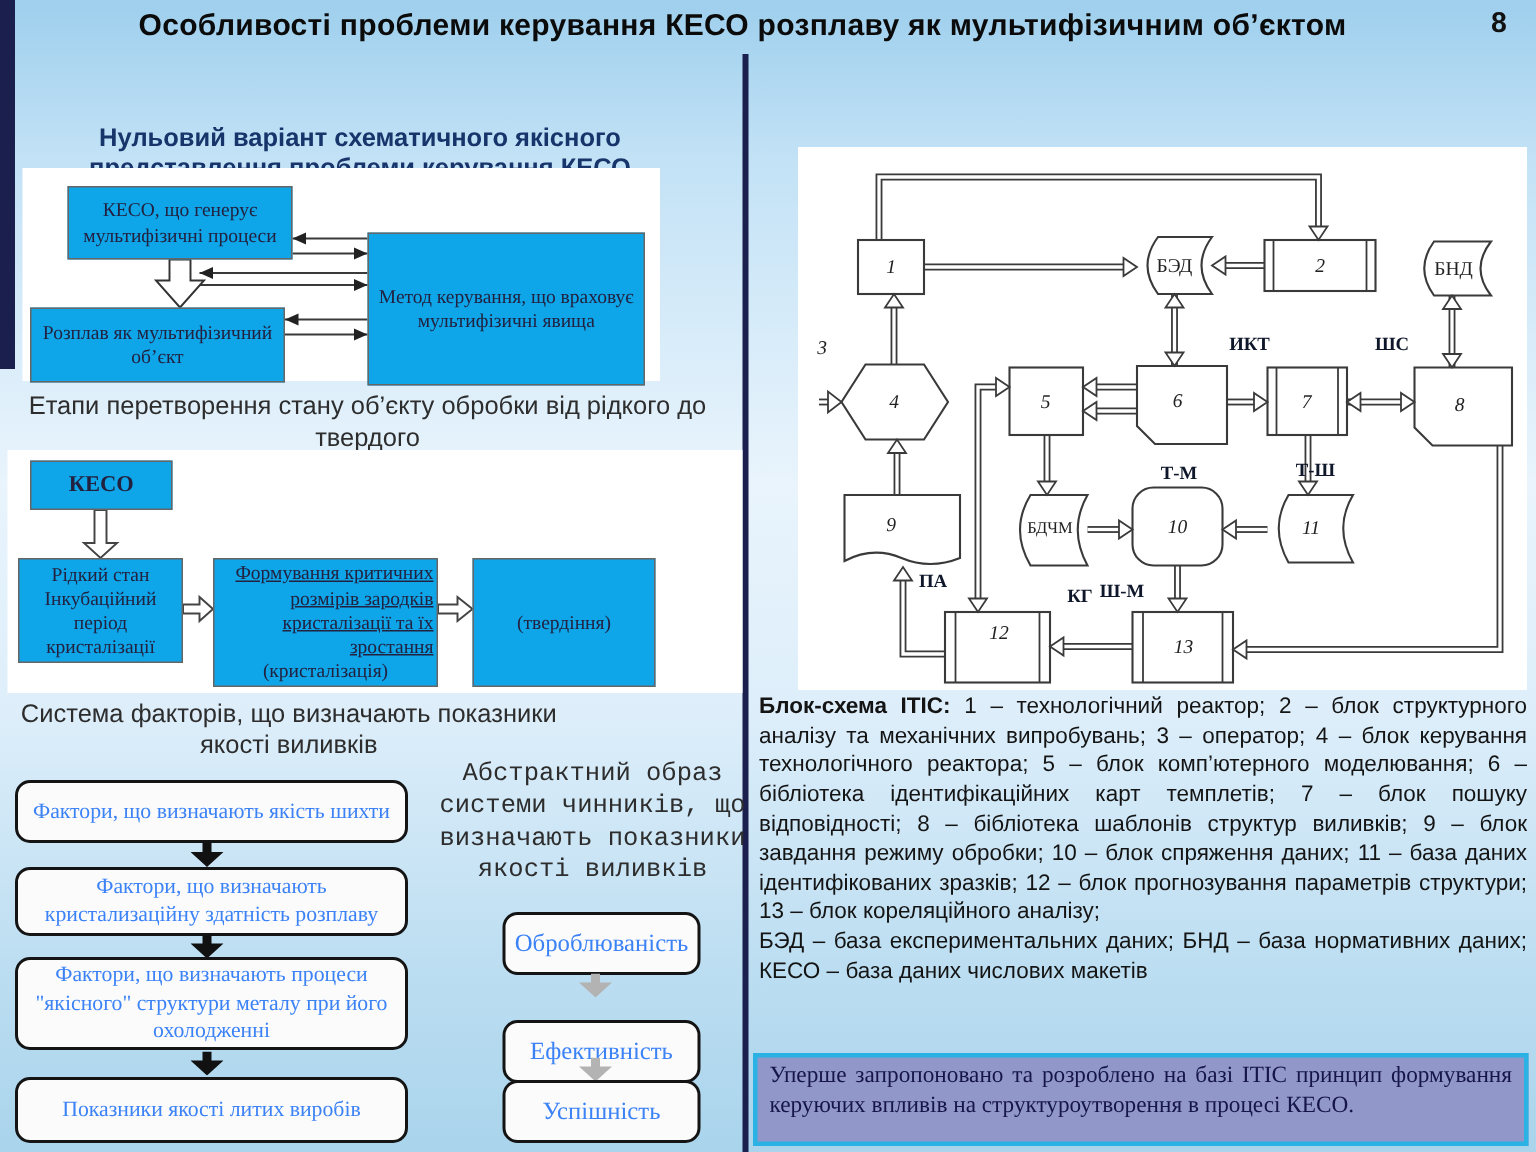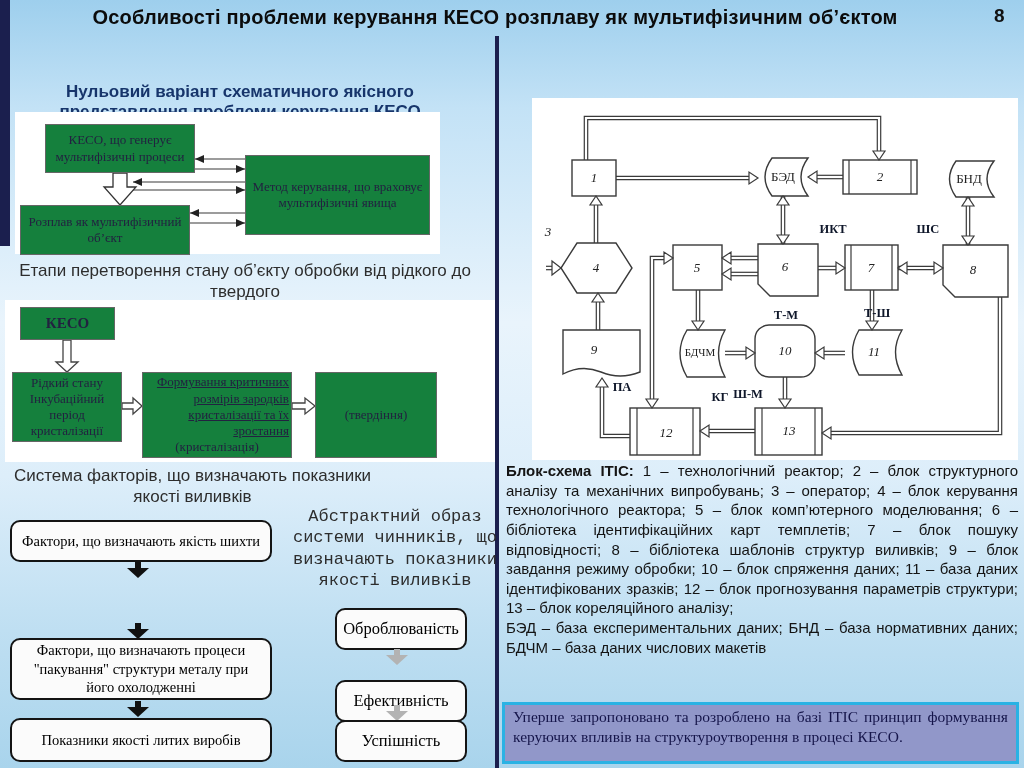--- a/index.html
+++ b/index.html
@@ -15,25 +15,25 @@
   .h-null{left:30px;top:82px;width:420px;font-size:17px;line-height:1.2;}
   .h-plain{color:#2d2d2d;text-align:center;font-size:17px;line-height:1.25;}
   .h-etapy{left:10px;top:260px;width:470px;}
   .h-systema{left:0px;top:465px;width:385px;}
   .h-abstract{left:290px;top:506px;width:210px;font-family:Liberation Mono, monospace;}
   .h-keruvannia{left:505px;top:44px;width:514px;font-size:13.5px;line-height:1.3;}
   .panel{background:#ffffff;}
   .panel-a{left:15px;top:112px;width:425px;height:142px;}
   .panel-b{left:5px;top:300px;width:490px;height:162px;}
   .panel-itis{left:532px;top:98px;width:486px;height:362px;}
-  .gbox{position:absolute;border:1.5px solid #666;background:#15803d;color:#222240;
+  .gbox{position:absolute;border:1.5px solid #666;background:#0ea5e9;color:#222240;
     font-family:"Liberation Serif",serif;font-size:13px;line-height:1.25;text-align:center;
     display:flex;align-items:center;justify-content:center;padding:2px;box-sizing:border-box;}
   .keso-b{font-weight:bold;font-size:15px;}
-  .rbox{position:absolute;border:2px solid #141414;border-radius:10px;background:#fbfbfb;color:#000000;
+  .rbox{position:absolute;border:2px solid #141414;border-radius:10px;background:#fbfbfb;color:#3b82f6;
     font-family:"Liberation Serif",serif;text-align:center;display:flex;align-items:center;justify-content:center;
     padding:3px 6px;box-sizing:border-box;}
   .cbox{left:10px;width:262px;font-size:14.5px;line-height:1.3;}
   .dbox{left:335px;width:132px;font-size:16.5px;}
   .caption{left:506px;top:461px;width:512px;font-size:15px;line-height:1.31;color:#141414;text-align:justify;}
   .caption p{margin:0;}
   .highlight{left:502px;top:702px;width:517px;height:62px;box-sizing:border-box;border:3px solid #2ab2e4;
     background:#9197c9;color:#15154a;font-family:"Liberation Serif",serif;font-size:15.5px;line-height:1.26;
     text-align:justify;padding:2px 8px;}
   .u{text-decoration:underline;text-align:right;}
@@ -70,56 +70,57 @@
         <polygon points="127,66 127,74 118,70" fill="#222"></polygon>
       <line class="thin" x1="118" y1="78" x2="230" y2="78"></line>
         <polygon points="221,74 221,82 230,78" fill="#222"></polygon>
       <line class="thin" x1="175" y1="101" x2="230" y2="101"></line>
         <polygon points="184,97 184,105 175,101" fill="#222"></polygon>
       <line class="thin" x1="175" y1="111" x2="230" y2="111"></line>
         <polygon points="221,107 221,115 230,111" fill="#222"></polygon>
       <path d="M98,61 h14 v14 h9 L105,93 L89,75 h9 z" fill="#fff" stroke="#333" stroke-width="1.3"></path>
     </svg>
     <div class="gbox" style="left:30px;top:12px;width:150px;height:49px;">КЕСО, що генерує мультифізичні процеси</div>
-    <div class="gbox" style="left:230px;top:43px;width:185px;height:80px;">Метод керування, що враховує мультифізичні явища</div>
+    <div class="gbox" style="left:230px;top:43px;width:185px;height:102px;">Метод керування, що враховує мультифізичні явища</div>
     <div class="gbox" style="left:5px;top:93px;width:170px;height:50px;">Розплав як мультифізичний об’єкт</div>
   </div>
 
   <div class="abs h-plain h-etapy">Етапи перетворення стану об’єкту обробки від рідкого до твердого</div>
 
   <div class="abs panel panel-b">
     <svg class="abs" style="left:0;top:0" width="490" height="162">
       <path d="M58,40 H66 V62 H73 L62,72 L51,62 H58 Z" fill="#fff" stroke="#444" stroke-width="1.3"></path>
       <path d="M117,103 H128 V98 L137,106 L128,114 V109 H117 Z" fill="#fff" stroke="#444" stroke-width="1.3"></path>
       <path d="M287,103 H300 V98 L310,106 L300,114 V109 H287 Z" fill="#fff" stroke="#444" stroke-width="1.3"></path>
     </svg>
     <div class="gbox keso-b" style="left:15px;top:7px;width:95px;height:33px;">КЕСО</div>
     <div class="gbox" style="left:7px;top:72px;width:110px;height:70px;flex-direction:column;">
-      <span>Рідкий стану</span>
+      <span>Рідкий стан</span>
       <span>Інкубаційний період кристалізації</span>
     </div>
     <div class="gbox" style="left:137px;top:72px;width:150px;height:86px;flex-direction:column;">
       <span class="u">Формування критичних розмірів зародків кристалізації та їх зростання</span>
       <span>(кристалізація)</span>
     </div>
     <div class="gbox" style="left:310px;top:72px;width:122px;height:86px;flex-direction:column;">
       <span>(твердіння)</span>
     </div>
   </div>
 
   <div class="abs h-plain h-systema">Система факторів, що визначають показники якості виливків</div>
 
   <div class="abs rbox cbox" style="top:520px;height:42px;">Фактори, що визначають якість шихти</div>
   <svg class="abs" style="left:127px;top:562px" width="22" height="16">
       <path d="M8,0 h6 v6 h8 L11,16 L0,6 h8 z" fill="#111"></path>
     </svg>
+  <div class="abs rbox cbox" style="top:578px;height:46px;">Фактори, що визначають кристализаційну здатність розплаву</div>
   <svg class="abs" style="left:127px;top:623px" width="22" height="16">
       <path d="M8,0 h6 v6 h8 L11,16 L0,6 h8 z" fill="#111"></path>
     </svg>
-  <div class="abs rbox cbox" style="top:638px;height:62px;">Фактори, що визначають процеси "пакування" структури металу при його охолодженні</div>
+  <div class="abs rbox cbox" style="top:638px;height:62px;">Фактори, що визначають процеси "якісного" структури металу при його охолодженні</div>
   <svg class="abs" style="left:127px;top:701px" width="22" height="16">
       <path d="M8,0 h6 v6 h8 L11,16 L0,6 h8 z" fill="#111"></path>
     </svg>
   <div class="abs rbox cbox" style="top:718px;height:44px;">Показники якості литих виробів</div>
 
   <div class="abs h-plain h-abstract">Абстрактний образ системи чинників, що визначають показники якості виливків</div>
 
   <div class="abs rbox dbox" style="top:608px;height:42px;">Оброблюваність</div>
   <svg class="abs" style="left:386px;top:649px" width="22" height="16">
       <path d="M8,0 h6 v6 h8 L11,16 L0,6 h8 z" fill="#b3b3b3"></path>
@@ -241,23 +242,23 @@
     <span class="elab" style="left:382px;top:124px;width:28px;">ШС</span>
     <span class="nlab" style="left:52px;top:244px;width:20px;">9</span>
     <span class="slab" style="left:146px;top:248px;width:44px;font-size:11px;">БДЧМ</span>
     <span class="nlab" style="left:241px;top:245px;width:24px;">10</span>
     <span class="nlab" style="left:330px;top:246px;width:24px;">11</span>
     <span class="elab" style="left:190px;top:210px;width:32px;margin-left:48px;">Т-М</span>
     <span class="elab" style="left:328px;top:208px;width:34px;">Т-Ш</span>
     <span class="elab" style="left:198px;top:289px;width:36px;">Ш-М</span>
     <span class="elab" style="left:174px;top:292px;width:28px;">КГ</span>
     <span class="elab" style="left:76px;top:282px;width:28px;">ПА</span>
-    <span class="nlab" style="left:122px;top:327px;width:24px;">12</span>
+    <span class="nlab" style="left:122px;top:316px;width:24px;">12</span>
     <span class="nlab" style="left:245px;top:325px;width:24px;">13</span>
   </div>
 
   <div class="abs caption">
     <p><b>Блок-схема ІТІС:</b><span> 1 – технологічний реактор; 2 – блок структурного аналізу та механічних випробувань; 3 – оператор; 4 – блок керування технологічного реактора; 5 – блок комп’ютерного моделювання; 6 – бібліотека ідентифікаційних карт темплетів; 7 – блок пошуку відповідності; 8 – бібліотека шаблонів структур виливків; 9 – блок завдання режиму обробки; 10 – блок спряження даних; 11 – база даних ідентифікованих зразків; 12 – блок прогнозування параметрів структури; 13 – блок кореляційного аналізу;</span></p>
-    <p>БЭД – база експериментальних даних; БНД – база нормативних даних; БДЧМ – база даних числових макетів</p>
+    <p>БЭД – база експериментальних даних; БНД – база нормативних даних; КЕСО – база даних числових макетів</p>
   </div>
 
   <div class="abs highlight">Уперше запропоновано та розроблено на базі ІТІС принцип формування керуючих впливів на структуроутворення в процесі КЕСО.</div>
 </div>
 
 </body></html>

